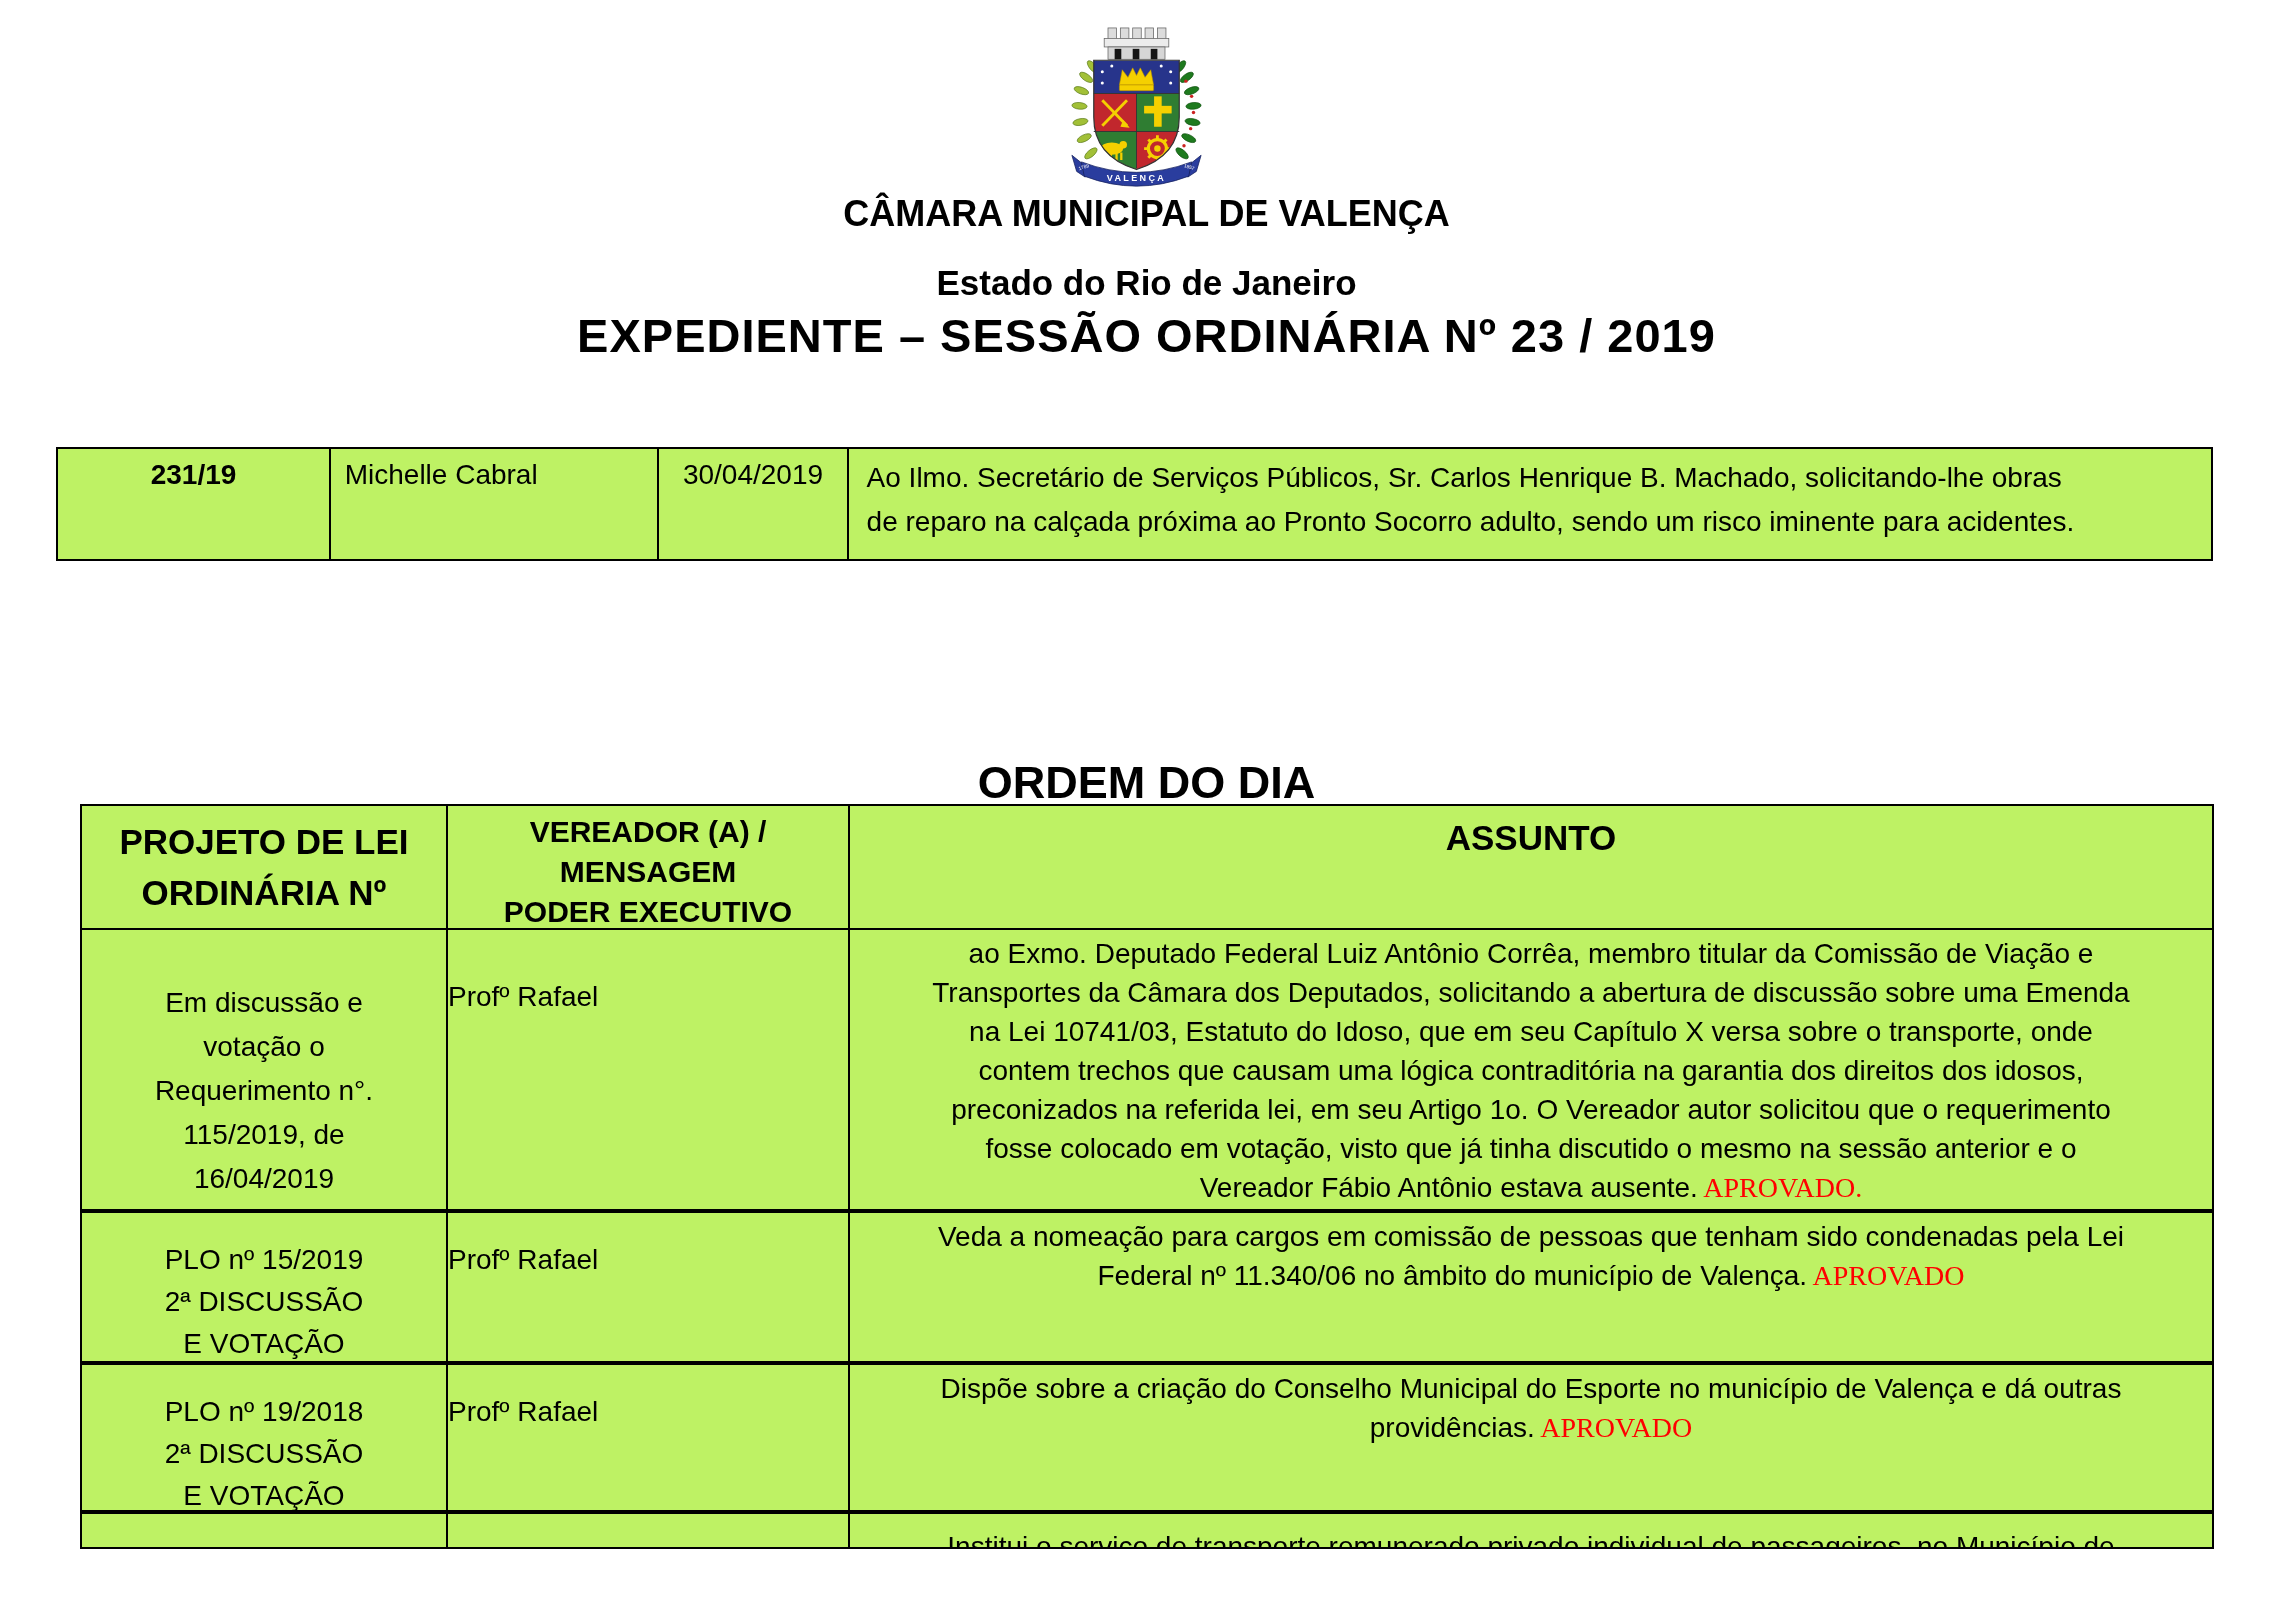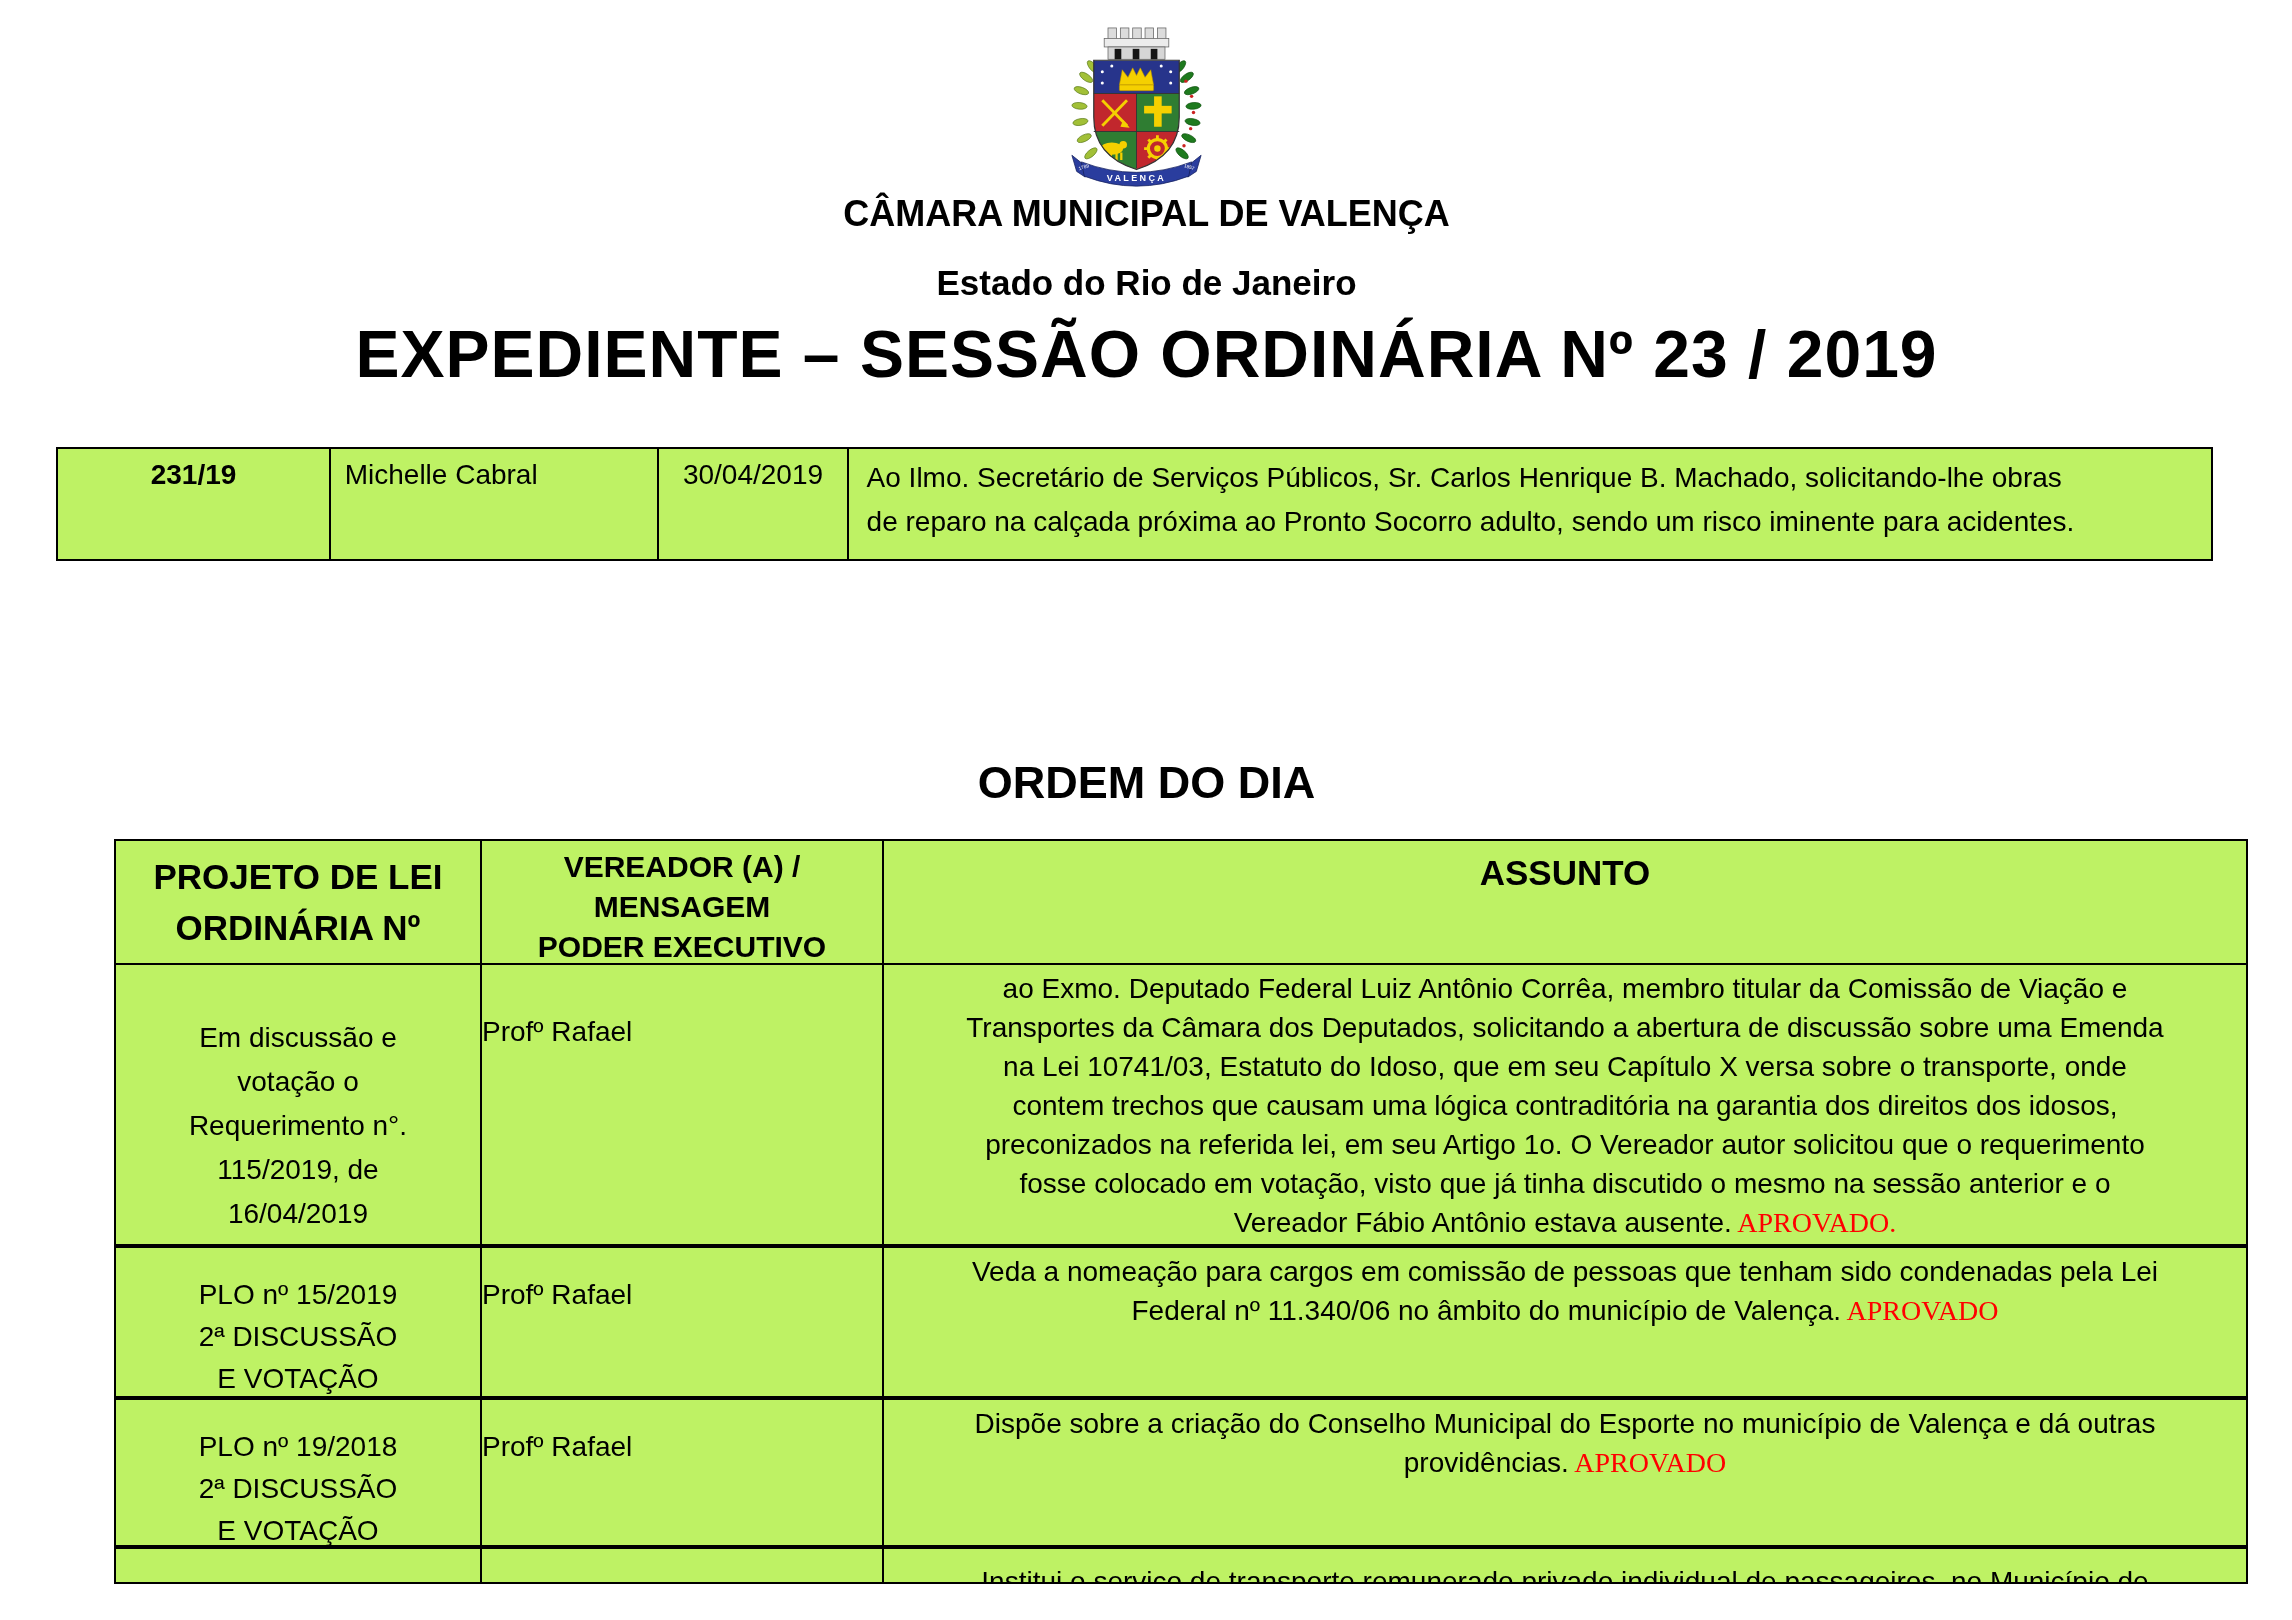--- a/index.html
+++ b/index.html
@@ -4,37 +4,37 @@
 <style>
   html,body { margin:0; padding:0; }
   body {
     width:2293px; height:1620px; position:relative; overflow:hidden;
     background:#ffffff; color:#000;
     font-family:"Liberation Sans", sans-serif;
   }
   .center-line { position:absolute; left:0; width:100%; text-align:center; font-weight:bold; white-space:nowrap; }
   #org-name      { top:193px; font-size:36px; }
   #org-sub       { top:263px; font-size:35px; }
-  #session-title { top:316px; font-size:66px; letter-spacing:1px; }
+  #session-title { top:308px; font-size:47px; letter-spacing:1px; }
   #ordem-title   { top:757px; font-size:45px; }
 
   #crest { position:absolute; left:1070px; top:11.8px; width:133px; height:182px; }
 
   table { border-collapse:collapse; table-layout:fixed; position:absolute; background:#bef264; }
   td { border:2px solid #000; vertical-align:top; padding:0; font-size:28px; }
   .cb { box-sizing:border-box; overflow:hidden; }
 
   #expediente-table { left:56px; top:447px; width:2156px; border:2.9px solid #000; }
   #expediente-table .cb { height:110px; }
   #expediente-table .c1 .cb { padding-top:9.8px; text-align:center; font-weight:bold; }
   #expediente-table .c2 .cb { padding:9.8px 7.8px 0 13.7px; }
   #expediente-table .c3 .cb { padding-top:9.8px; text-align:center; }
   #expediente-table .c4 .cb { padding:6.9px 15.7px 0 17.6px; line-height:44px; white-space:pre-line; text-align:left; }
 
-  #ordem-table { left:80px; top:839px; width:2132px; border:2.9px solid #000;margin-left:34px; }
+  #ordem-table { left:80px; top:804px; width:2132px; border:2.9px solid #000; }
   #ordem-table tr.hdr td { border-bottom-width:2px; }
   #ordem-table tr.rule td { border-bottom-width:4.9px; }
   #ordem-table tr.hdr .cb { height:122px; font-weight:bold; text-align:center; white-space:pre-line; }
   #ordem-table .h1 .cb { font-size:35px; line-height:51px; padding-top:9.8px; }
   #ordem-table .h2 .cb { font-size:30px; line-height:40px; padding-top:5.9px; }
   #ordem-table .h3 .cb { font-size:35px; line-height:43px; padding-top:9.8px; }
 
   #ordem-table tr.r1 .cb { height:279px; }
   #ordem-table tr.r2 .cb { height:148px; }
   #ordem-table tr.r3 .cb { height:145px; }

